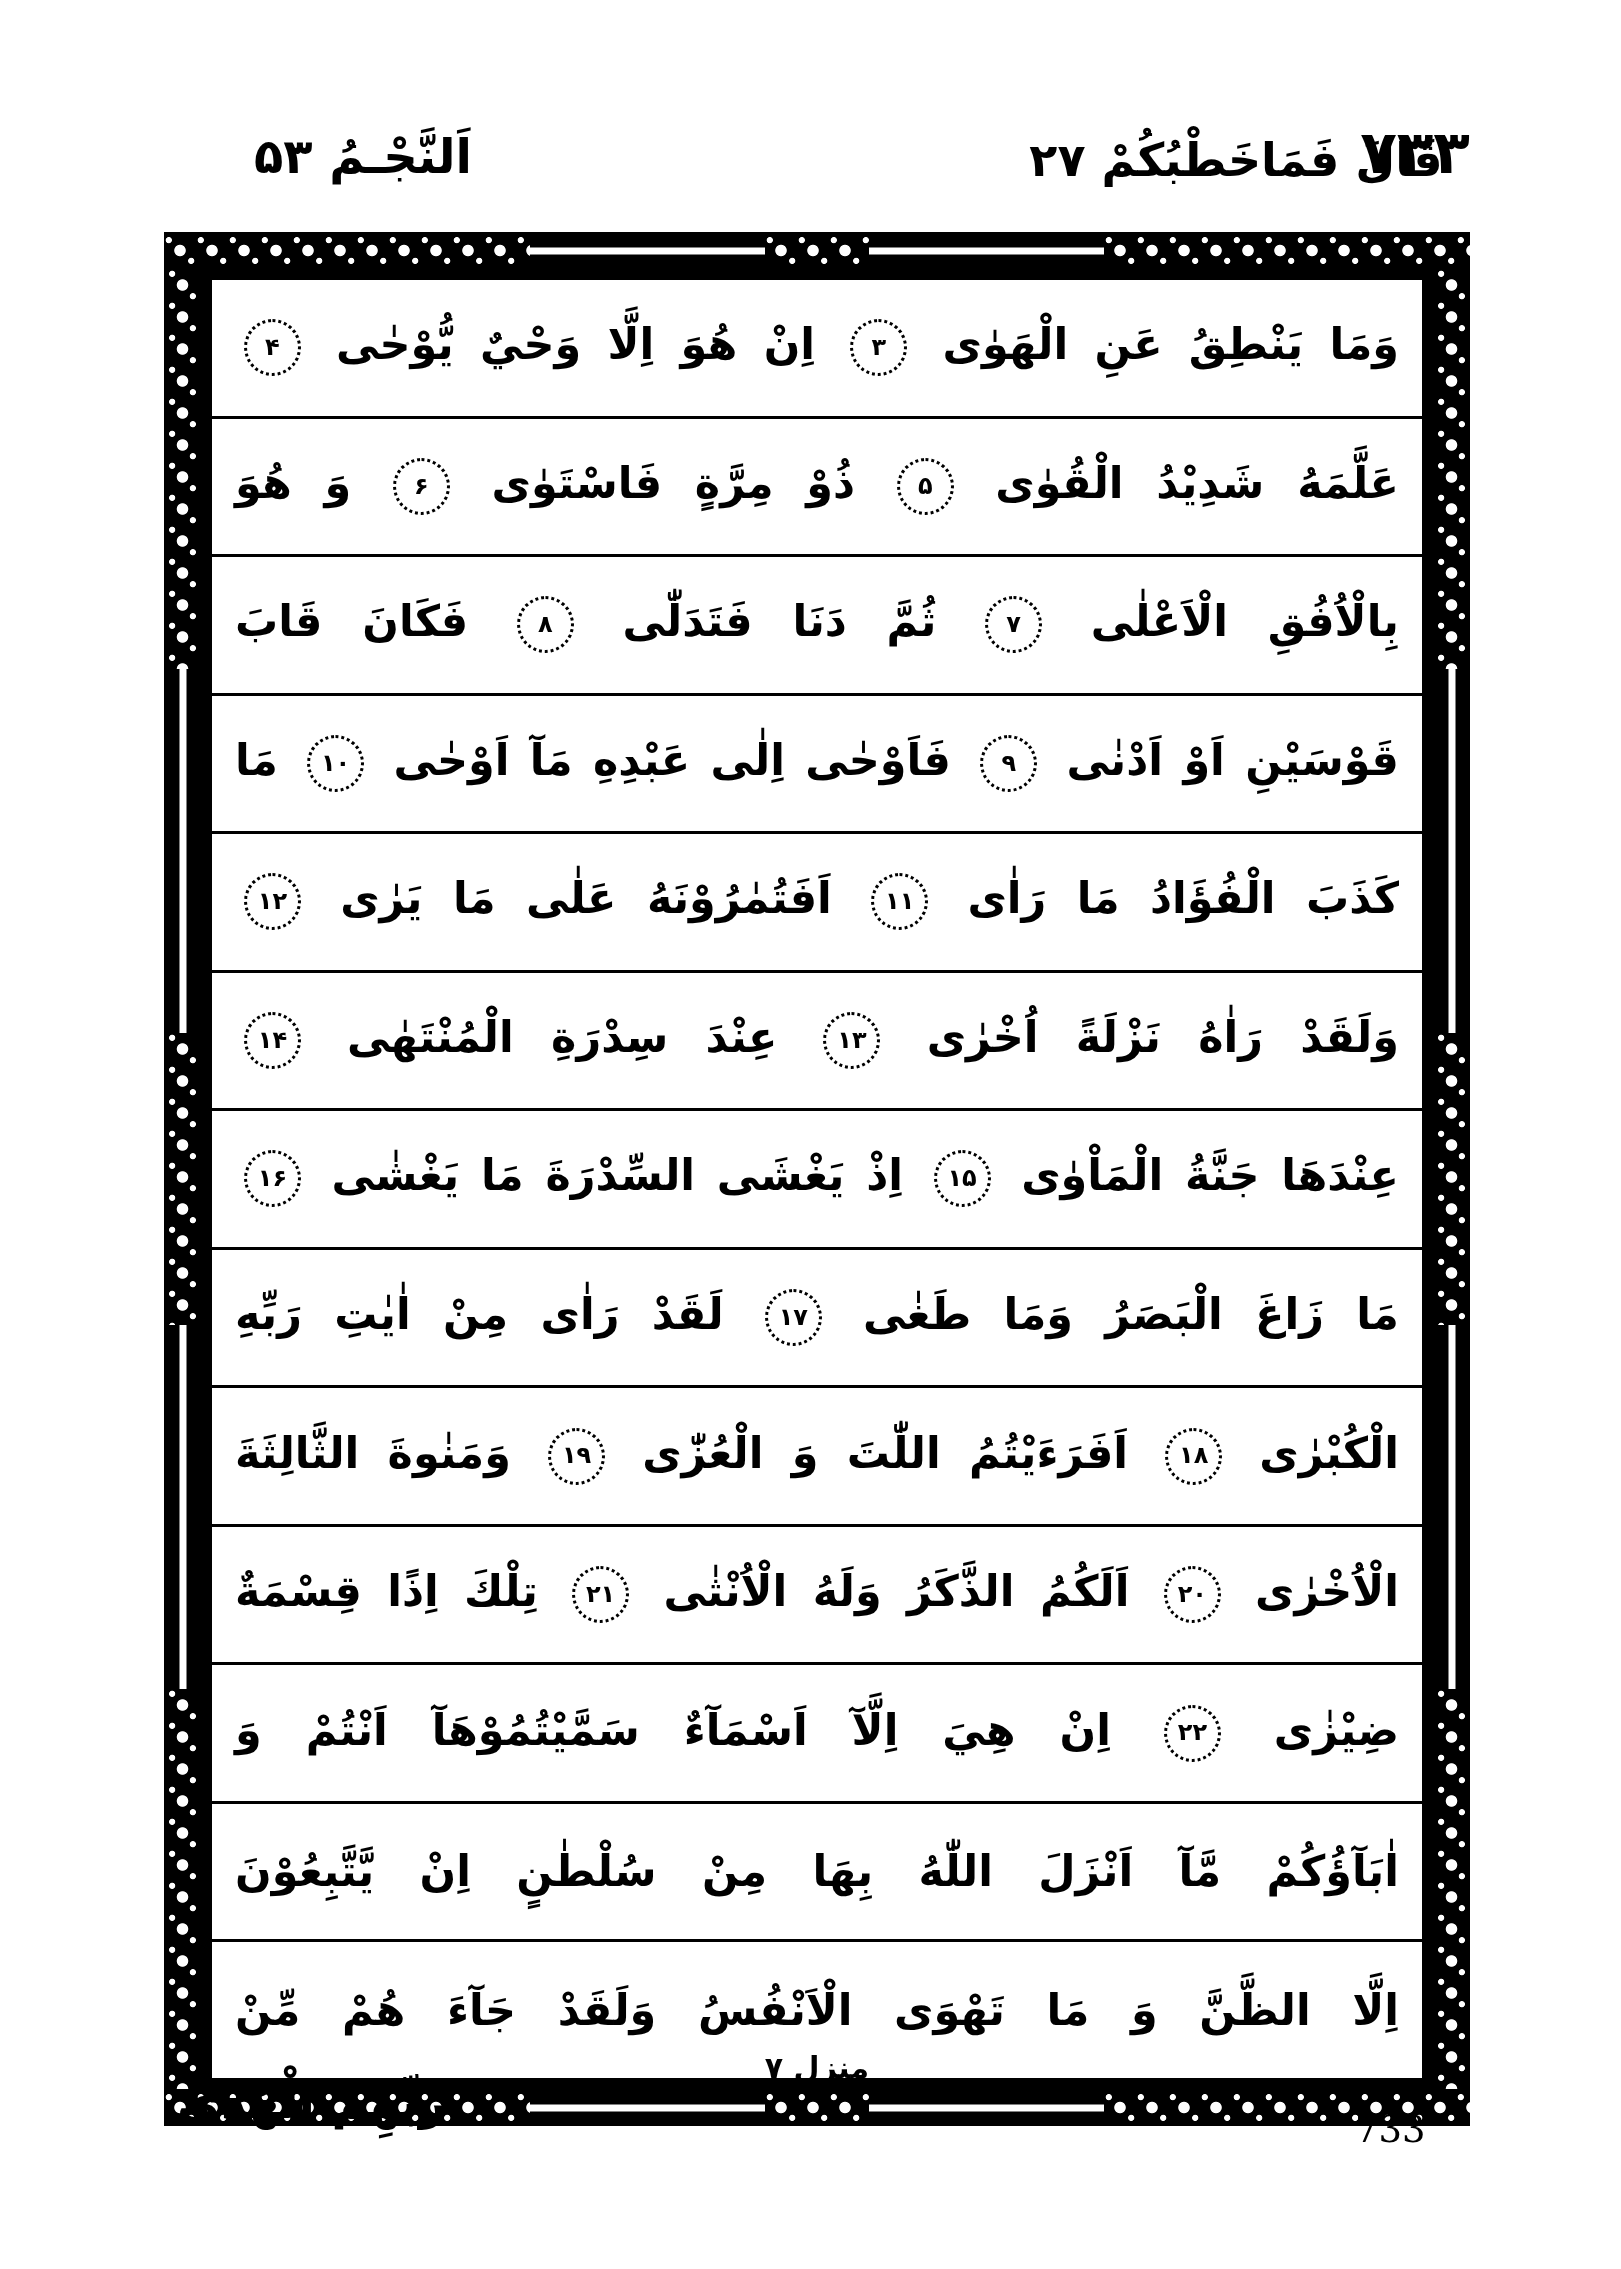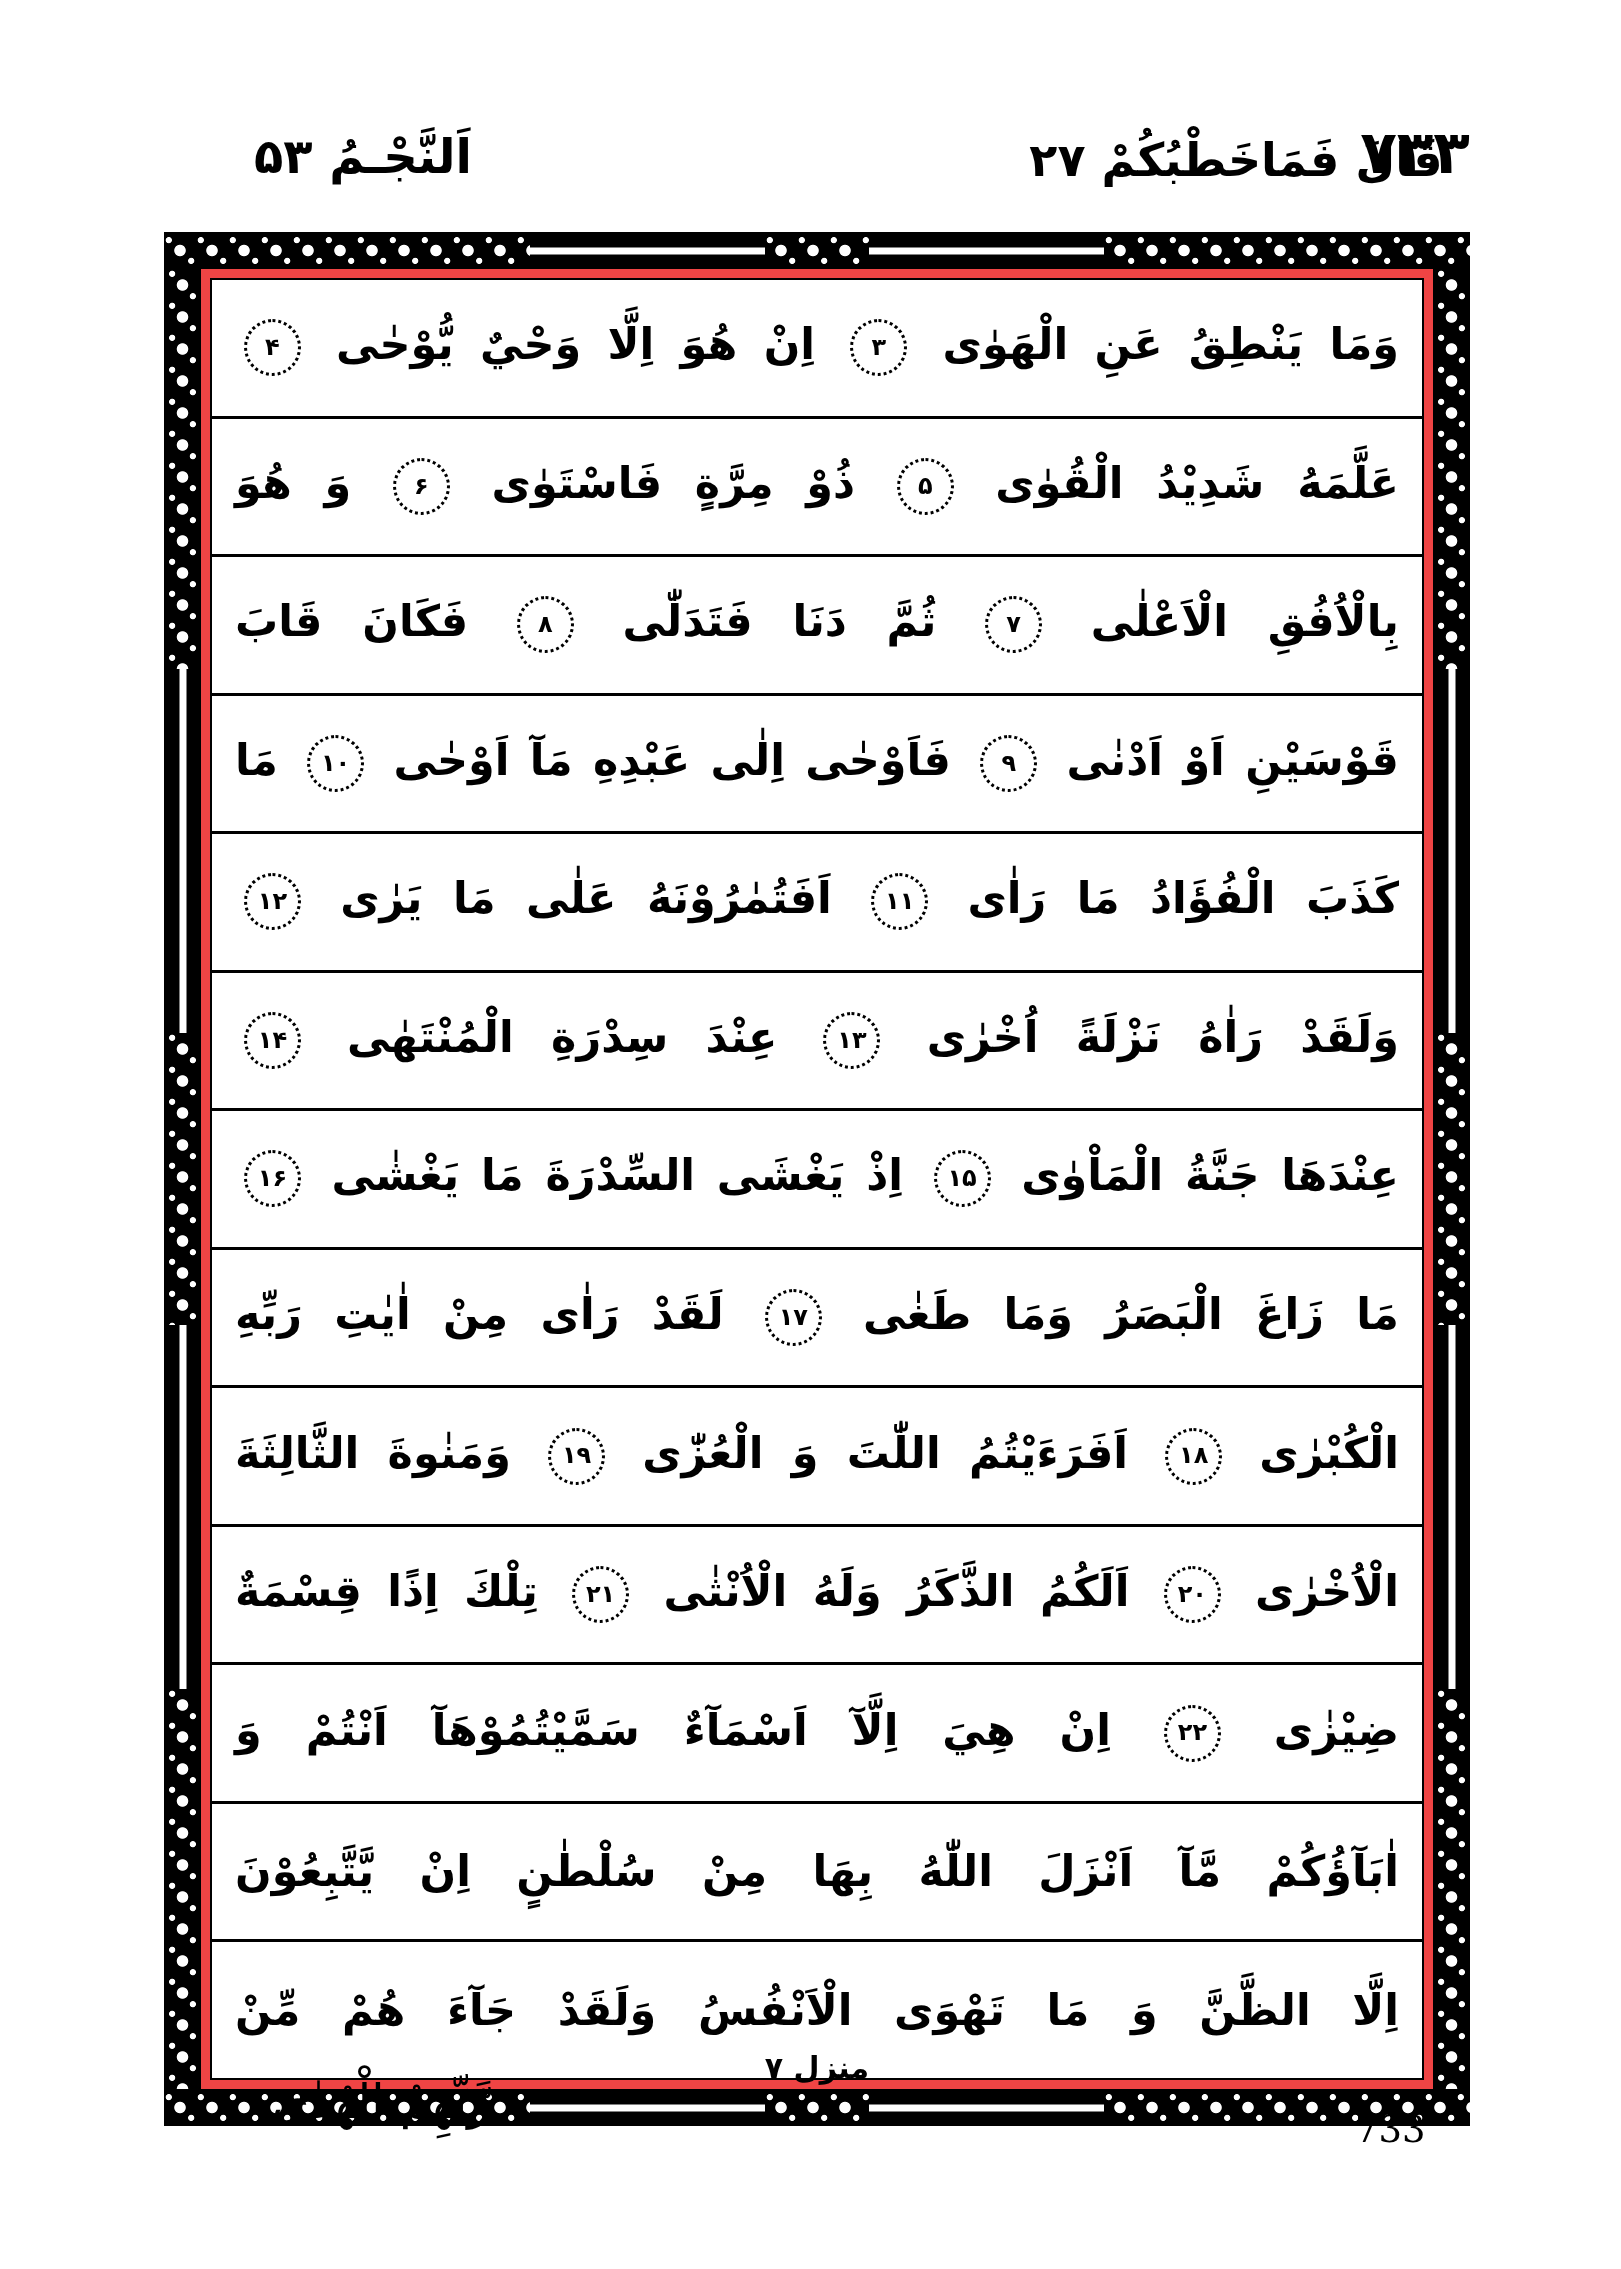--- a/index.html
+++ b/index.html
@@ -19,21 +19,21 @@
     font-size:60px;font-weight:bold;direction:rtl;
   }
   .hdr-juz{
     position:absolute;right:173px;top:133px;width:426px;
     direction:rtl;text-align:center;font-size:46px;font-weight:bold;
   }
 
   
   .frame{
     position:absolute;left:164px;top:232px;width:1306px;height:1894px;
-    background:#ef4444;
+    background:#000000;
   }
   .band{position:absolute;background:#000;display:flex;}
   .band-top{left:0;right:0;top:0;height:37px;}
   .band-bottom{left:0;right:0;bottom:0;height:37px;}
   .band-left{left:0;top:37px;bottom:37px;width:37px;flex-direction:column;}
   .band-right{right:0;top:37px;bottom:37px;width:37px;flex-direction:column;}
 
   .orn{flex:0 0 auto;}
   .orn-h{
     background-image:
@@ -80,21 +80,21 @@
   .ayah-num{
     display:inline-flex;align-items:center;justify-content:center;
     width:57px;height:57px;border:3.5px dotted #000;border-radius:50%;
     font-size:24px;font-weight:bold;margin:0 8.9px;vertical-align:middle;
     box-sizing:border-box;
   }
 
   
   .ftr-catchword{
     position:absolute;left:177px;top:2073px;width:408px;
-    direction:rtl;text-align:center;font-size:48px;font-weight:normal;
+    direction:rtl;text-align:left;font-size:48px;font-weight:bold;
   }
   .ftr-manzil{
     position:absolute;left:164px;top:2050px;width:1306px;
     text-align:center;direction:rtl;font-size:30px;font-weight:bold;
   }
   .ftr-page-num{
     position:absolute;right:161px;top:2108px;width:106px;
     text-align:left;font-size:37px;font-family:"DejaVu Serif",serif;
   }
 </style>

